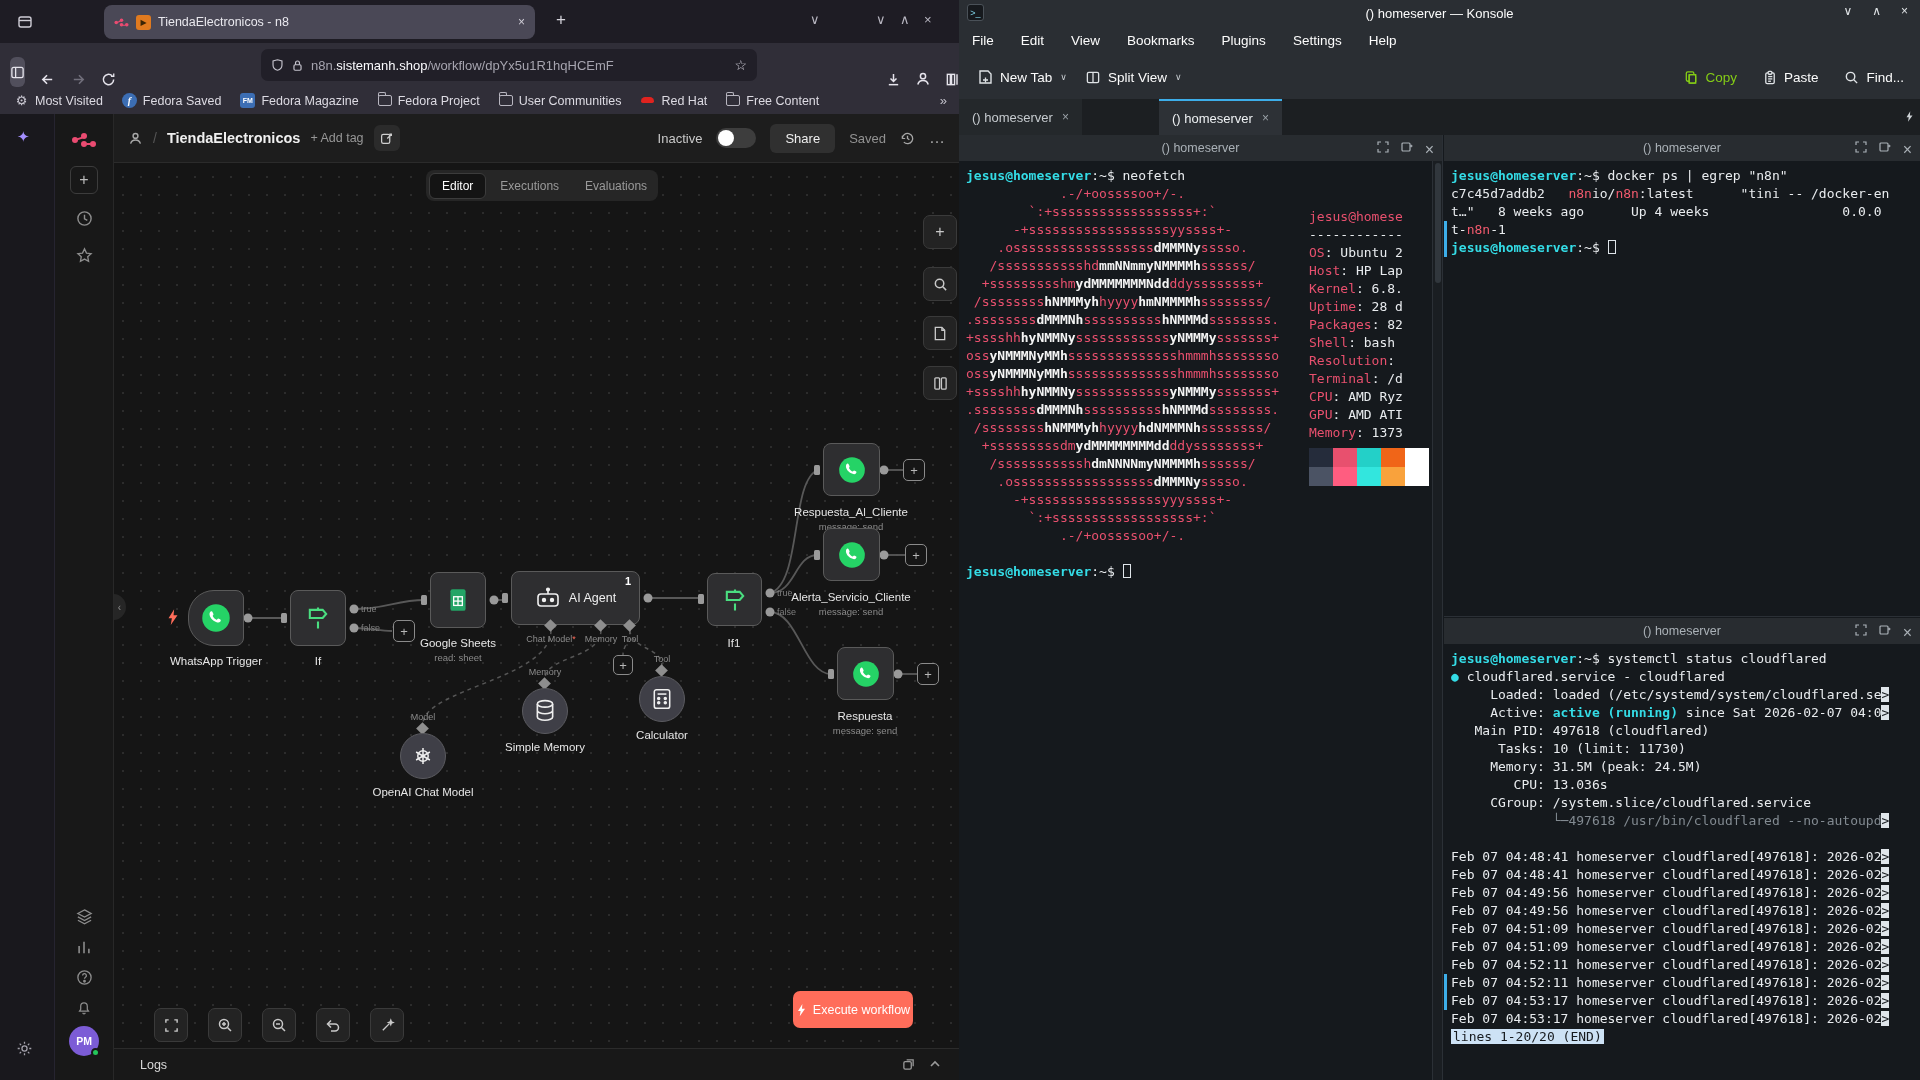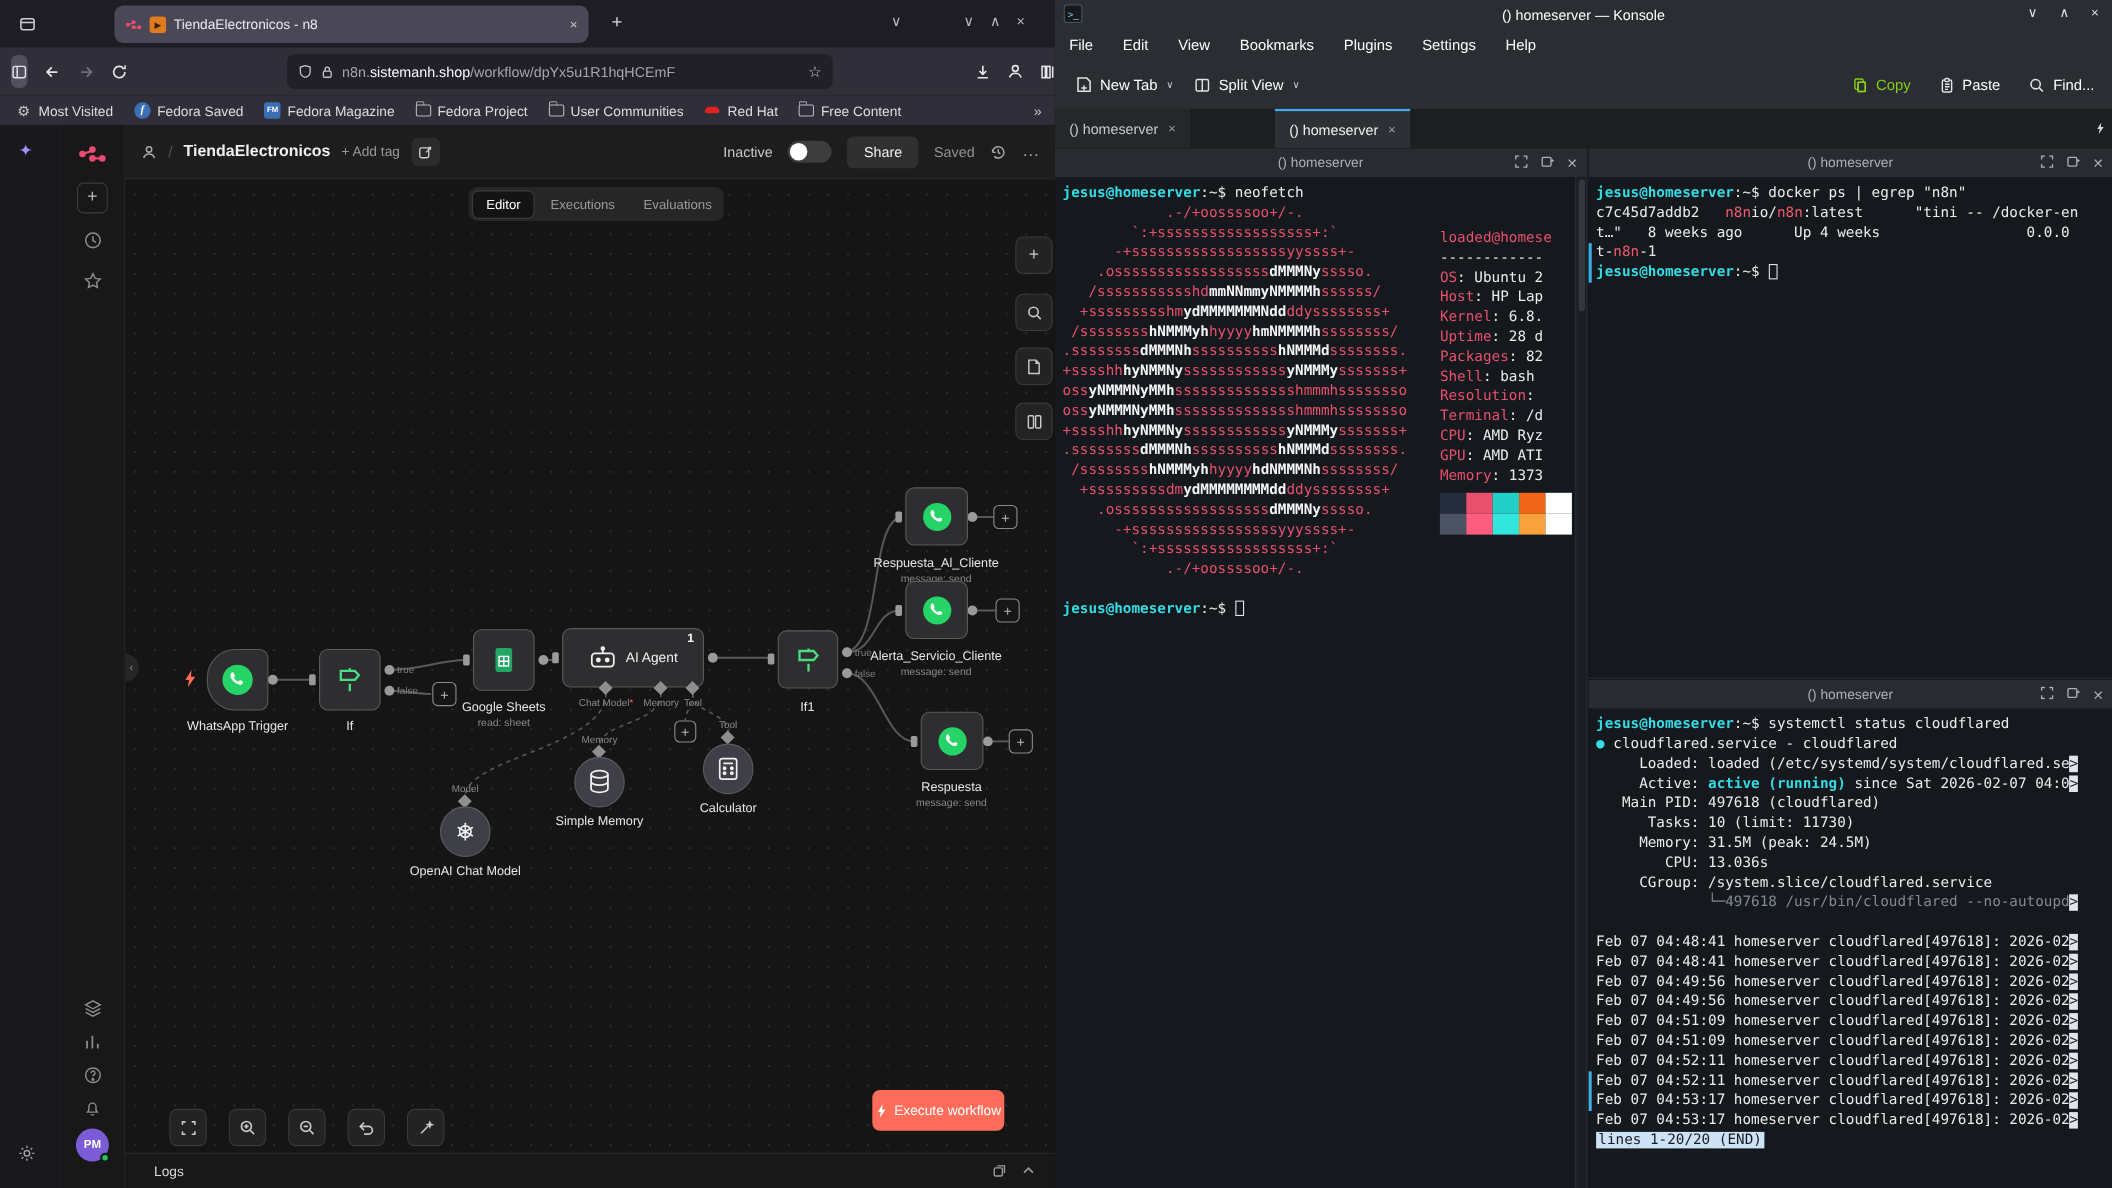--- a/index.html
+++ b/index.html
@@ -9,21 +9,21 @@
 
 #firefox{position:absolute;left:0;top:0;width:959px;height:1080px;background:#141414}
 .ff-tabstrip{position:absolute;left:0;top:0;width:959px;height:43px;background:#1e1c24}
 .ffview{position:absolute;left:10px;top:8px;width:30px;height:27px;border-radius:6px;display:flex;align-items:center;justify-content:center;color:#cfcdd6}
 .ff-tab{position:absolute;left:104px;top:5px;width:431px;height:34px;background:#4a4856;border-radius:8px;display:flex;align-items:center;padding:0 10px;gap:7px;color:#f5f4f8;font-size:12.5px}
 .ff-tab .ttl{flex:1;white-space:nowrap;overflow:hidden;color:#e9e8ee}
 .favsq{width:15px;height:15px;border-radius:3px;background:#e07a1f;color:#3a2405;font-size:8px;display:flex;align-items:center;justify-content:center}
 .tabx{color:#cfcdd6;font-size:12px}
 .newtab{position:absolute;left:556px;top:10px;color:#d6d4dc;font-size:17px}
 .tsbtn{position:absolute;top:12px;color:#b9b7c2;font-size:13px}
-.ff-nav{position:absolute;left:0;top:43px;width:959px;height:44px;background:#302e38;display:flex;align-items:center}
+.ff-nav{position:absolute;left:0;top:43px;width:959px;height:44px;background:#302e38;display:flex;align-items:flex-end}
 .navic{color:#e6e4ec;margin-left:14px}
 .navic.dim{color:#716f7b}
 .sbtog{width:32px;height:30px;background:#514f5c;border-radius:6px;display:flex;align-items:center;justify-content:center;margin-left:10px;color:#e6e4ec}
 .urlbar{position:absolute;left:261px;top:6px;width:496px;height:32px;background:#211f28;border-radius:7px;display:flex;align-items:center;padding:0 10px;gap:8px}
 .url{font-size:13px;color:#fbfbfe;white-space:nowrap;overflow:hidden;flex:1}
 .url .dim{color:#a6a4af}
 .urlstar{color:#d0ced8;font-size:14px}
 .ff-bm{position:absolute;left:0;top:87px;width:959px;height:27px;background:#302e38;display:flex;align-items:center;gap:19px;padding-left:14px;font-size:12.5px;color:#dddbe3}
 .bm-item{display:flex;align-items:center;gap:6px}
 .bm-ic{width:15px;height:15px;border-radius:3px;display:flex;align-items:center;justify-content:center;font-size:10px}
@@ -729,29 +729,30 @@
               <div class="tl"><span class="t-art">  +ssssssssshm</span><span class="t-aw">ydMMMMMMMNdd</span><span class="t-art">ddyssssssss+</span></div>
               <div class="tl"><span class="t-art"> /ssssssss</span><span class="t-aw">hNMMMyh</span><span class="t-art">hyyyy</span><span class="t-aw">hmNMMMMh</span><span class="t-art">ssssssss/</span></div>
               <div class="tl"><span class="t-art">.ssssssss</span><span class="t-aw">dMMMNh</span><span class="t-art">ssssssssss</span><span class="t-aw">hNMMMd</span><span class="t-art">ssssssss.</span></div>
               <div class="tl"><span class="t-art">+sssshh</span><span class="t-aw">hyNMMNy</span><span class="t-art">ssssssssssss</span><span class="t-aw">yNMMMy</span><span class="t-art">sssssss+</span></div>
               <div class="tl"><span class="t-art">oss</span><span class="t-aw">yNMMMNyMMh</span><span class="t-art">sssssssssssssshmmmhssssssso</span></div>
               <div class="tl"><span class="t-art">oss</span><span class="t-aw">yNMMMNyMMh</span><span class="t-art">sssssssssssssshmmmhssssssso</span></div>
               <div class="tl"><span class="t-art">+sssshh</span><span class="t-aw">hyNMMNy</span><span class="t-art">ssssssssssss</span><span class="t-aw">yNMMMy</span><span class="t-art">sssssss+</span></div>
               <div class="tl"><span class="t-art">.ssssssss</span><span class="t-aw">dMMMNh</span><span class="t-art">ssssssssss</span><span class="t-aw">hNMMMd</span><span class="t-art">ssssssss.</span></div>
               <div class="tl"><span class="t-art"> /ssssssss</span><span class="t-aw">hNMMMyh</span><span class="t-art">hyyyy</span><span class="t-aw">hdNMMMNh</span><span class="t-art">ssssssss/</span></div>
               <div class="tl"><span class="t-art">  +sssssssssdm</span><span class="t-aw">ydMMMMMMMMdd</span><span class="t-art">ddyssssssss+</span></div>
+              <div class="tl"><span class="t-art">   /sssssssssssh</span><span class="t-aw">dmNNNNmyNMMMMh</span><span class="t-art">ssssss/</span></div>
               <div class="tl"><span class="t-art">    .ossssssssssssssssss</span><span class="t-aw">dMMMNy</span><span class="t-art">sssso.</span></div>
               <div class="tl"><span class="t-art">      -+sssssssssssssssssyyyssss+-</span></div>
               <div class="tl"><span class="t-art">        `:+ssssssssssssssssss+:`</span></div>
               <div class="tl"><span class="t-art">            .-/+oossssoo+/-.</span></div>
               <div class="tl">&nbsp;</div>
               <div class="tl"><span class="t-cyanb">jesus@homeserver</span><span class="t-fg">:~$ </span><span class="t-cur">&nbsp;</span></div>
             </div>
         <div id="neofetch-info">
-              <div class="tl"><span class="t-art">loaded@homese</span></div>
+              <div class="tl"><span class="t-art">jesus@homese</span></div>
               <div class="tl"><span class="t-fg">------------</span></div>
               <div class="tl"><span class="t-art">OS</span><span class="t-fg">: Ubuntu 2</span></div>
               <div class="tl"><span class="t-art">Host</span><span class="t-fg">: HP Lap</span></div>
               <div class="tl"><span class="t-art">Kernel</span><span class="t-fg">: 6.8.</span></div>
               <div class="tl"><span class="t-art">Uptime</span><span class="t-fg">: 28 d</span></div>
               <div class="tl"><span class="t-art">Packages</span><span class="t-fg">: 82</span></div>
               <div class="tl"><span class="t-art">Shell</span><span class="t-fg">: bash</span></div>
               <div class="tl"><span class="t-art">Resolution</span><span class="t-fg">: </span></div>
               <div class="tl"><span class="t-art">Terminal</span><span class="t-fg">: /d</span></div>
               <div class="tl"><span class="t-art">CPU</span><span class="t-fg">: AMD Ryz</span></div>

